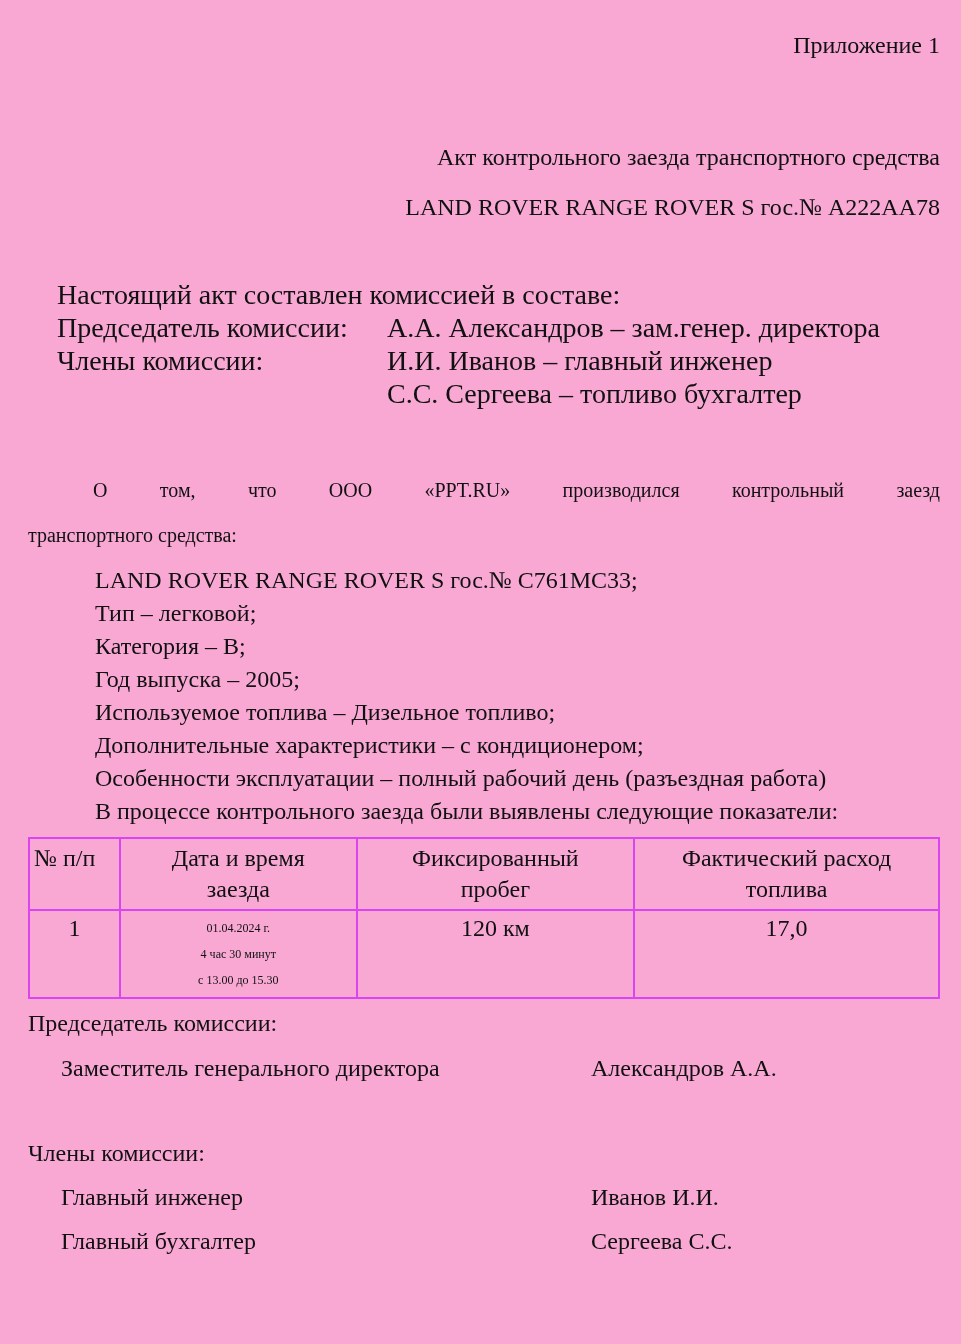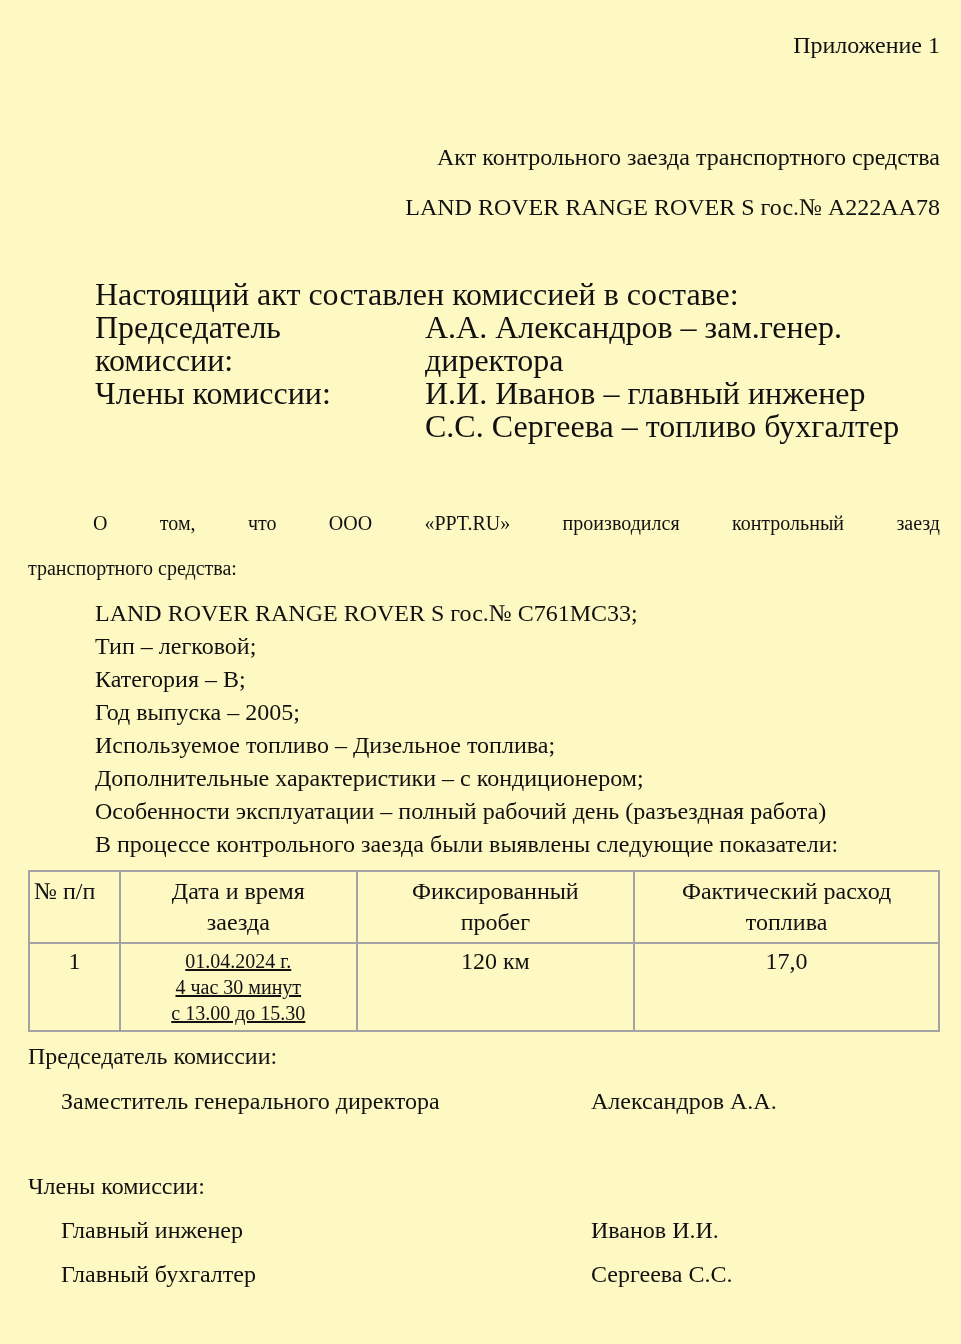--- a/index.html
+++ b/index.html
@@ -5,42 +5,42 @@
   html, body {
     margin: 0;
     padding: 0;
     background: #e9e9e9;
   }
   .page {
     position: relative;
     width: 961px;
     height: 1344px;
     margin: 0 auto;
-    background: #fef9c3;
+    background: #f9a8d4;
     color: #111;
     font-family: "Liberation Serif", "DejaVu Serif", serif;
     box-sizing: border-box;
     padding: 20px 21px 0 28px;
     overflow: hidden;
   }
   .doc-header {
     font-size: 24px;
     line-height: 50px;
     text-align: right;
   }
   .doc-title {
     margin-top: 62px;
     font-size: 24px;
     line-height: 50px;
     text-align: right;
   }
   .commission {
     margin-top: 46px;
-    margin-left: 67px;
-    font-size: 32px;
+    margin-left: 29px;
+    font-size: 28px;
     line-height: 33px;
   }
   .c-row { display: flex; }
   .c-label {
     display: inline-block;
     width: 330px;
     flex: 0 0 330px;
   }
   .paragraph {
     margin-top: 58px;
@@ -60,37 +60,36 @@
   }
   table.trip-table {
     margin-top: 9px;
     width: 100%;
     border-collapse: collapse;
     font-size: 24px;
     table-layout: fixed;
   }
   table.trip-table th,
   table.trip-table td {
-    border: 2px solid #a3a3a3;
+    border: 2px solid #d946ef;
     vertical-align: top;
     text-align: center;
     font-weight: normal;
     padding: 4px 17px;
   }
   table.trip-table col.c1 { width: 10%; }
   table.trip-table col.c2 { width: 26%; }
   table.trip-table col.c3 { width: 30.5%; }
   table.trip-table col.c4 { width: 33.5%; }
   table.trip-table th { height: 54px; line-height: 31px; }
   table.trip-table th.th-num { text-align: left; padding-left: 4px; }
   table.trip-table tbody td { height: 78px; }
   td.cell-datetime {
-    font-size: 20px;
+    font-size: 12px;
     line-height: 26px;
-    text-decoration: underline;
   }
   .sig-heading {
     font-size: 24px;
     line-height: 33px;
   }
   .sig-chairman { margin-top: 8px; }
   .sig-members { margin-top: 52px; }
   .sig-row {
     position: relative;
     font-size: 24px;
@@ -140,21 +139,21 @@
   <div class="paragraph">
     <div class="para-line-1">О том, что ООО «PPT.RU» производился контрольный заезд</div>
     <div class="para-line-2">транспортного средства:</div>
   </div>
 
   <div class="specs">
     <div>LAND ROVER RANGE ROVER S гос.№ С761МС33;</div>
     <div>Тип – легковой;</div>
     <div>Категория – В;</div>
     <div>Год выпуска – 2005;</div>
-    <div>Используемое топливо – Дизельное топлива;</div>
+    <div>Используемое топлива – Дизельное топливо;</div>
     <div>Дополнительные характеристики – с кондиционером;</div>
     <div>Особенности эксплуатации – полный рабочий день (разъездная работа)</div>
     <div>В процессе контрольного заезда были выявлены следующие показатели:</div>
   </div>
 
   <table class="trip-table">
     <colgroup>
       <col class="c1">
         <col class="c2">
         <col class="c3">

